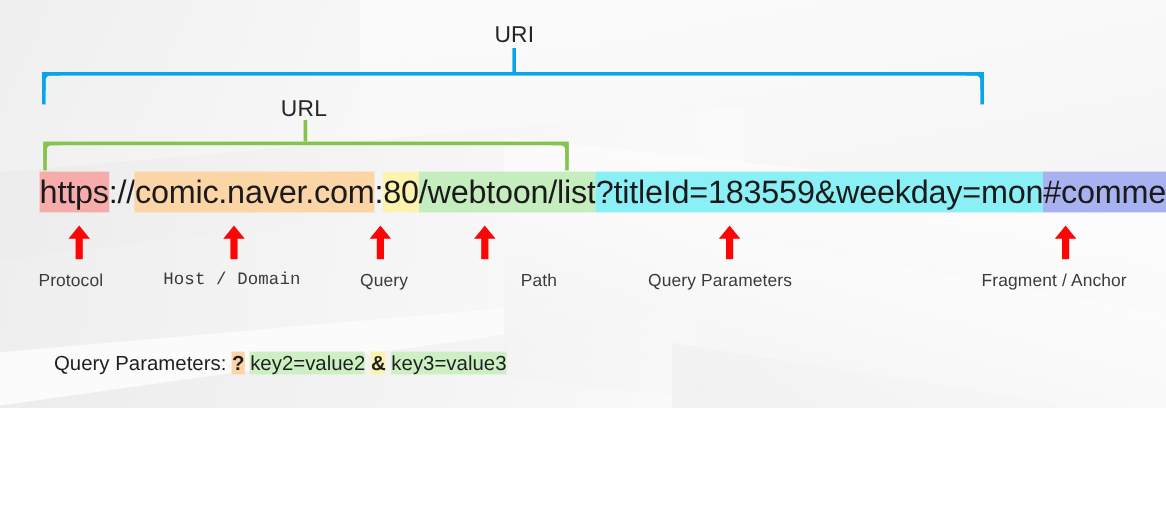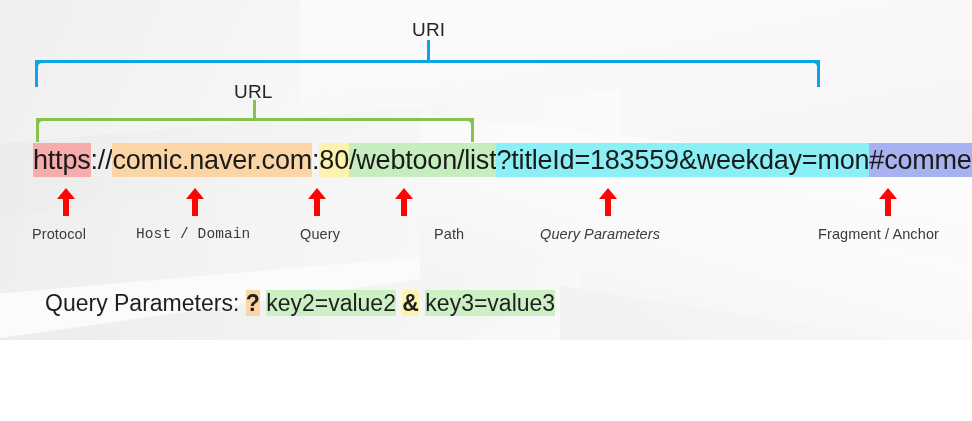--- a/index.html
+++ b/index.html
@@ -189,21 +189,21 @@
     color: #3b3b3b;
     white-space: nowrap;
     letter-spacing: .1px;
   }
 
   
   #qp-line {
     position: absolute;
     left: 45px;
     top: 288px;
-    font-size: 23px;
+    font-size: 17px;
     line-height: 30px;
     color: #1f1f1f;
     white-space: nowrap;
   }
   #qp-line .sym { font-weight: bold; }
 
   
   .def-line {
     position: absolute;
     left: 45px;
@@ -285,21 +285,21 @@
       <div class="arrow" style="left: 879px; top: 188px;">
         <div class="head"></div>
         <div class="shaft"></div>
       </div>
     </div>
   <div id="part-labels-layer">
       <div class="part-label" style="left: 32px; top: 226px;">Protocol</div>
       <div class="part-label" style="left: 136px; top: 226px; font-family: Liberation Mono, monospace;">Host / Domain</div>
       <div class="part-label" style="left: 300px; top: 226px;">Query</div>
       <div class="part-label" style="left: 386px; top: 226px; margin-left: 48px;">Path</div>
-      <div class="part-label" style="left: 540px; top: 226px; font-style: italic;">Query Parameters</div>
+      <div class="part-label" style="left: 540px; top: 226px;">Query Parameters</div>
       <div class="part-label" style="left: 818px; top: 226px;">Fragment / Anchor</div>
     </div>
 
   <div id="qp-line">
     <span id="qp-prefix">Query Parameters: </span><span id="qp-tokens"><span class="sym" style="background: rgb(251, 213, 165);">?</span><span> </span><span style="background: rgb(204, 240, 195);">key2=value2</span><span> </span><span class="sym" style="background: rgb(251, 243, 174);">&amp;</span><span> </span><span style="background: rgb(204, 240, 195);">key3=value3</span></span>
   </div>
 
 
   <div id="slide-number">18</div>
 

